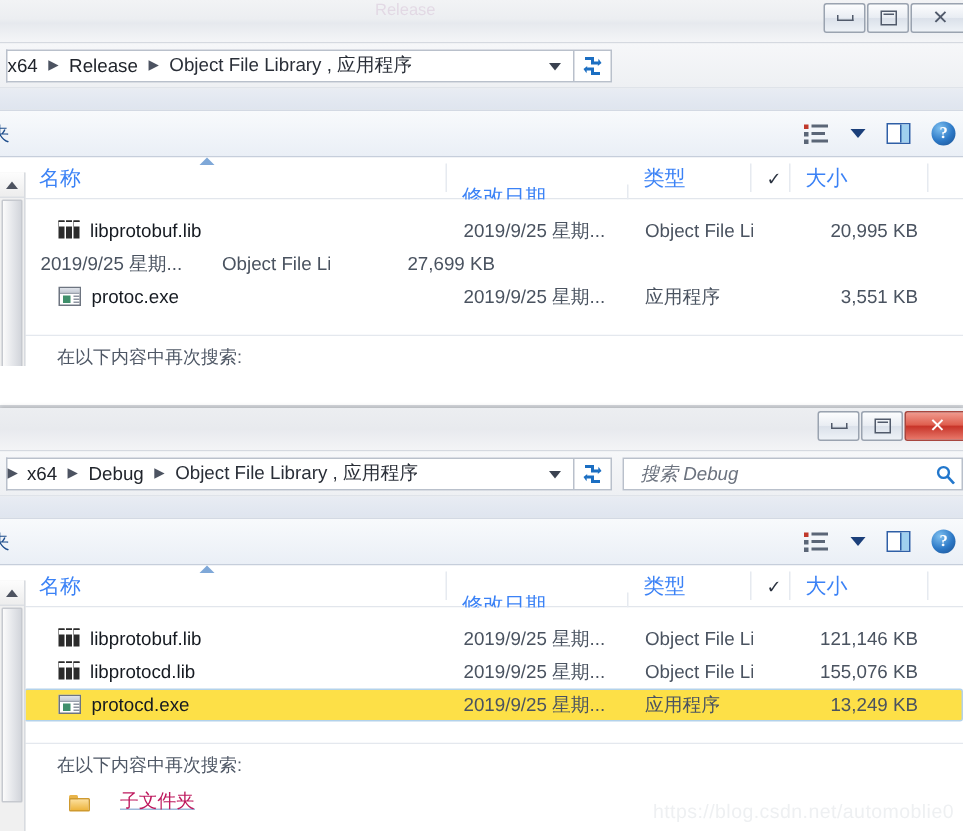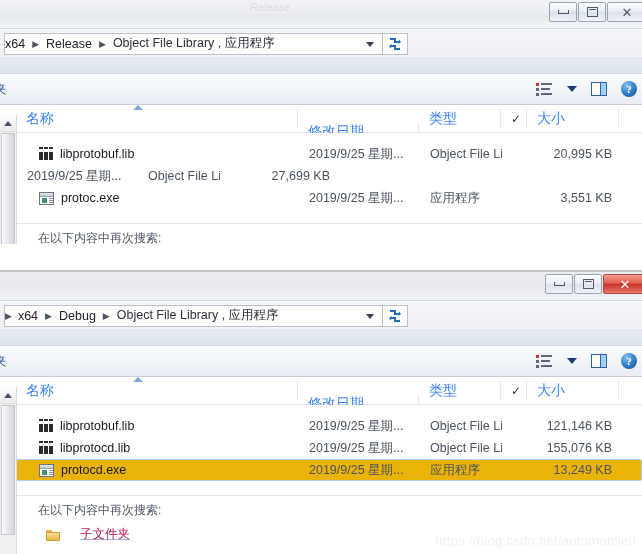--- a/index.html
+++ b/index.html
@@ -99,23 +99,23 @@
   .ch.sizeh{width:92px;}
   .ch.lasth{flex:1;}
   .ch.lasth:after{display:none;}
   .sortarrow{position:absolute;left:133px;top:0;width:0;height:0;
     border-left:5px solid transparent;border-right:5px solid transparent;border-bottom:5px solid #7fa8d8;}
 
   
   .listarea{position:relative;background:#ffffff;}
   .row{height:22px;display:flex;align-items:center;box-sizing:border-box;
     border:1px solid transparent;}
-  .row.selected{border:1px solid #b3d2ea;background:#eab308;border-radius:2px;}
+  .row.selected{border:1px solid #b3d2ea;background:#fde047;border-radius:2px;}
   .cell{font-size:12.5px;color:#2c3440;box-sizing:border-box;white-space:nowrap;overflow:hidden;}
-  .cell.name{width:282px;display:flex;align-items:center;padding-left:22px;color:#151a21;}
+  .cell.name{width:282px;display:flex;align-items:flex-start;padding-left:22px;color:#151a21;}
   .cell.date{width:121px;padding-left:10px;color:#4a5360;}
   .cell.type{width:82px;padding-left:10px;color:#4a5360;}
   .cell.chk{width:26px;}
   .cell.size{width:92px;text-align:right;padding-right:8px;color:#4a5360;}
   .fname{margin-left:7px;}
   
   .ico-lib{width:14px;height:12px;display:flex;gap:1px;align-items:flex-end;}
   .ico-lib i{display:block;width:4px;height:11px;background:#2b2b2b;
     border-top:2px solid #2b2b2b;box-shadow:inset 0 2px 0 #fff, inset 0 5px 0 -2px #fff;}
   .ico-exe{width:15px;height:13px;border:1px solid #6d7480;background:#fff;box-sizing:border-box;
@@ -319,20 +319,29 @@
     <div class="refreshbox">
       <span class="refresh-ico">
         <svg width="14" height="12" viewBox="0 0 14 12">
           <path d="M2,1 L7,1 L7,4 L11,4" fill="none" stroke="#1b6ec2" stroke-width="2"></path>
           <path d="M11,1.2 L13,4 L10.5,6 Z" fill="#1b6ec2"></path>
           <path d="M12,11 L7,11 L7,8 L3,8" fill="none" stroke="#1b6ec2" stroke-width="2"></path>
           <path d="M3,10.8 L1,8 L3.5,6 Z" fill="#1b6ec2"></path>
         </svg>
       </span>
     </div>
+    <div class="searchbox">
+      <input type="text" placeholder="搜索 Debug" style="">
+      <span class="mag">
+        <svg width="13" height="13" viewBox="0 0 13 13">
+            <circle cx="5" cy="5" r="3.6" fill="none" stroke="#2277cc" stroke-width="1.6"></circle>
+            <line x1="7.6" y1="7.6" x2="12" y2="12.4" stroke="#2277cc" stroke-width="1.8"></line>
+          </svg>
+      </span>
+    </div>
   </div>
 
   <div class="spacerband"></div>
 
   <div class="cmdbar">
     <span class="cmd-left">夹</span>
     <div class="cmd-right">
       <span class="viewicon">
         <span class="vi-row" style="top:0;">
             <span class="vi-dot red"></span>

